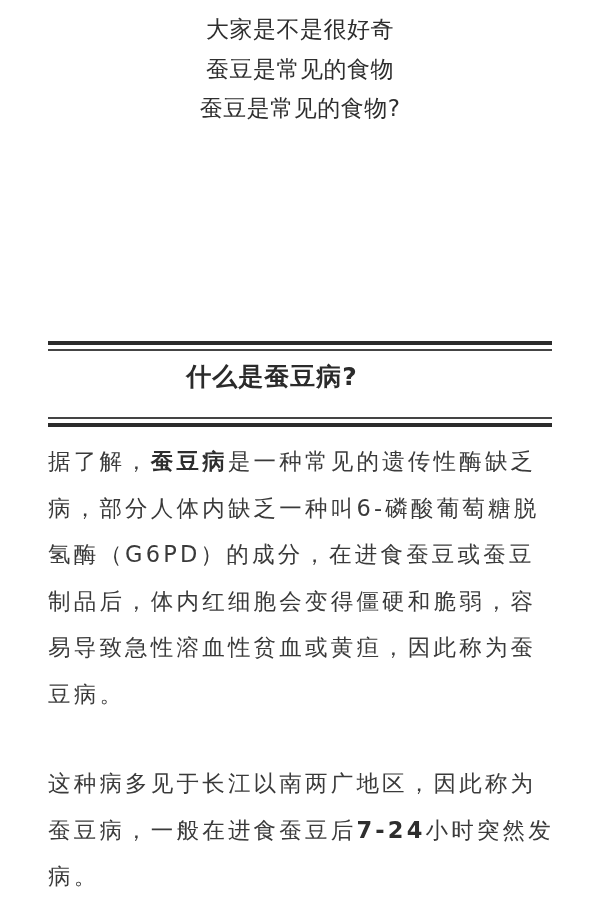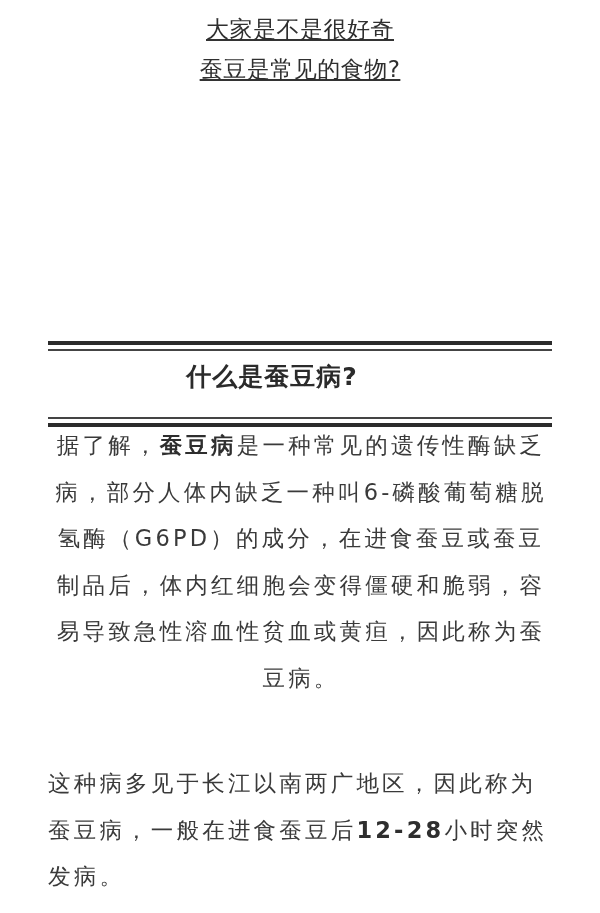--- a/index.html
+++ b/index.html
@@ -1,42 +1,43 @@
 <!DOCTYPE html>
 <html><head>
   <meta charset="utf-8">
   <style>
     html, body { margin:0; padding:0; background:#ffffff; }
     body { width:600px; height:913px; overflow:hidden; position:relative;
       font-family: "DejaVu Sans", "Liberation Sans", sans-serif; color:#333333; }
-    .intro { position:absolute; top:10px; left:0; width:600px; text-align:center;text-decoration:underline; }
+    .intro { position:absolute; top:10px; left:0; width:600px; text-align:center; }
     .intro .line { font-size:23px; line-height:39.5px; color:#2f2f2f; letter-spacing:0.5px; }
     .rule-thick { position:absolute; left:48px; width:504px; height:4px; background:#2b2b2b; }
     .rule-thin { position:absolute; left:48px; width:504px; height:2px; background:#444444; }
     .heading { position:absolute; top:360px; left:0; width:544px; text-align:center;
       font-size:25px; font-weight:bold; color:#2b2b2b; letter-spacing:1px; }
     .para { position:absolute; left:48px; width:506px; font-size:22.5px; line-height:46.5px;
       color:#3a3a3a; letter-spacing:3.2px; }
     .para b { font-weight:bold; color:#2e2e2e; }
   </style>
 </head>
 <body>
 
 <div class="intro">
   <div class="line">大家是不是很好奇</div>
+  <div class="line">蚕豆是常见的食物</div>
   <div class="line">蚕豆是常见的食物?</div>
 </div>
 
 <div class="rule-thick" style="top:341px;"></div>
 <div class="rule-thin" style="top:349px;"></div>
 
 <div class="heading">什么是蚕豆病?</div>
 
 <div class="rule-thin" style="top:417px;"></div>
 <div class="rule-thick" style="top:423px;"></div>
 
-<div class="para" style="top:422px;text-align:center;">
+<div class="para" style="top:438px;">
   <span>据了解，</span><b>蚕豆病</b><span>是一种常见的遗传性酶缺乏病，部分人体内缺乏一种叫6-磷酸葡萄糖脱氢酶（G6PD）的成分，在进食蚕豆或蚕豆制品后，体内红细胞会变得僵硬和脆弱，容易导致急性溶血性贫血或黄疸，因此称为蚕豆病。</span>
 </div>
 
 <div class="para" style="top:760px;">
-  <span>这种病多见于长江以南两广地区，因此称为蚕豆病，一般在进食蚕豆后</span><b>12-28</b><span>小时突然发病。</span>
+  <span>这种病多见于长江以南两广地区，因此称为蚕豆病，一般在进食蚕豆后</span><b>7-24</b><span>小时突然发病。</span>
 </div>
 
 </body></html>

